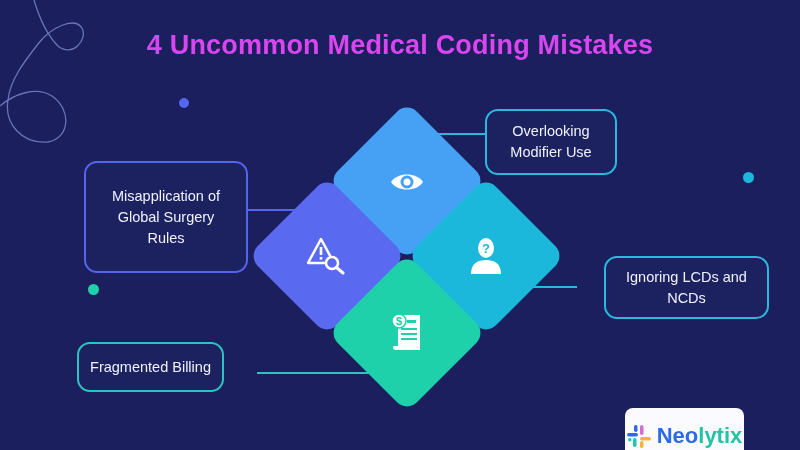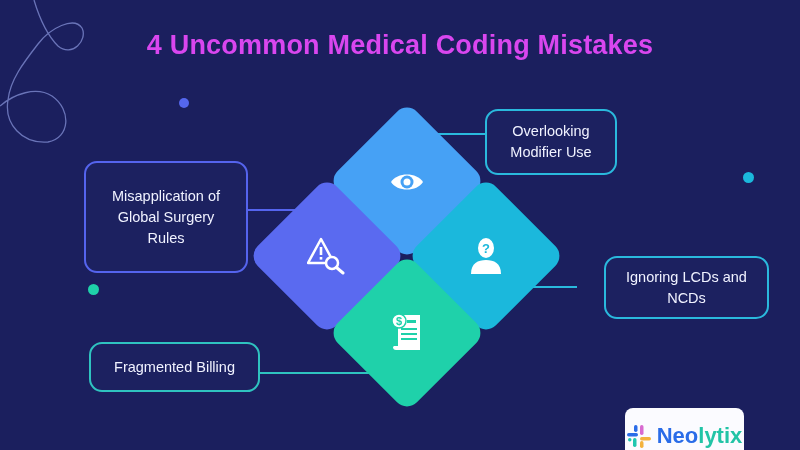--- a/index.html
+++ b/index.html
@@ -75,21 +75,21 @@
 
 <div class="box" style="left:485px;top:109px;width:132px;height:66px;border-color:#2ab9dd;">
   <span style="padding:0 18px;">Overlooking Modifier Use</span>
 </div>
 <div class="box" style="left:84px;top:161px;width:164px;height:112px;border-color:#5564ee;">
   <span style="padding:0 18px;">Misapplication of Global Surgery Rules</span>
 </div>
 <div class="box" style="left:576px;top:256px;width:165px;height:63px;border-color:#2ab9dd;margin-left:28px;">
   <span style="padding:0 16px;">Ignoring LCDs and NCDs</span>
 </div>
-<div class="box" style="left:89px;top:342px;width:171px;height:50px;border-color:#2fc3c0;text-align:right;">
+<div class="box" style="left:77px;top:342px;width:147px;height:50px;border-color:#2fc3c0;text-align:right;">
   <span>Fragmented Billing</span>
 </div>
 
 <div class="logo">
   <svg width="24" height="24" viewBox="0 0 24 24">
     <rect x="0" y="9" width="11" height="3.5" rx="1.7" fill="#2a6ce8"></rect>
     <rect x="7" y="1" width="3.5" height="7" rx="1.7" fill="#2a6ce8"></rect>
     <rect x="13" y="1" width="3.5" height="10" rx="1.7" fill="#d86ad0"></rect>
     <rect x="13" y="13" width="11" height="3.5" rx="1.7" fill="#f4b23d"></rect>
     <rect x="13" y="17" width="3.5" height="7" rx="1.7" fill="#f4b23d"></rect>

